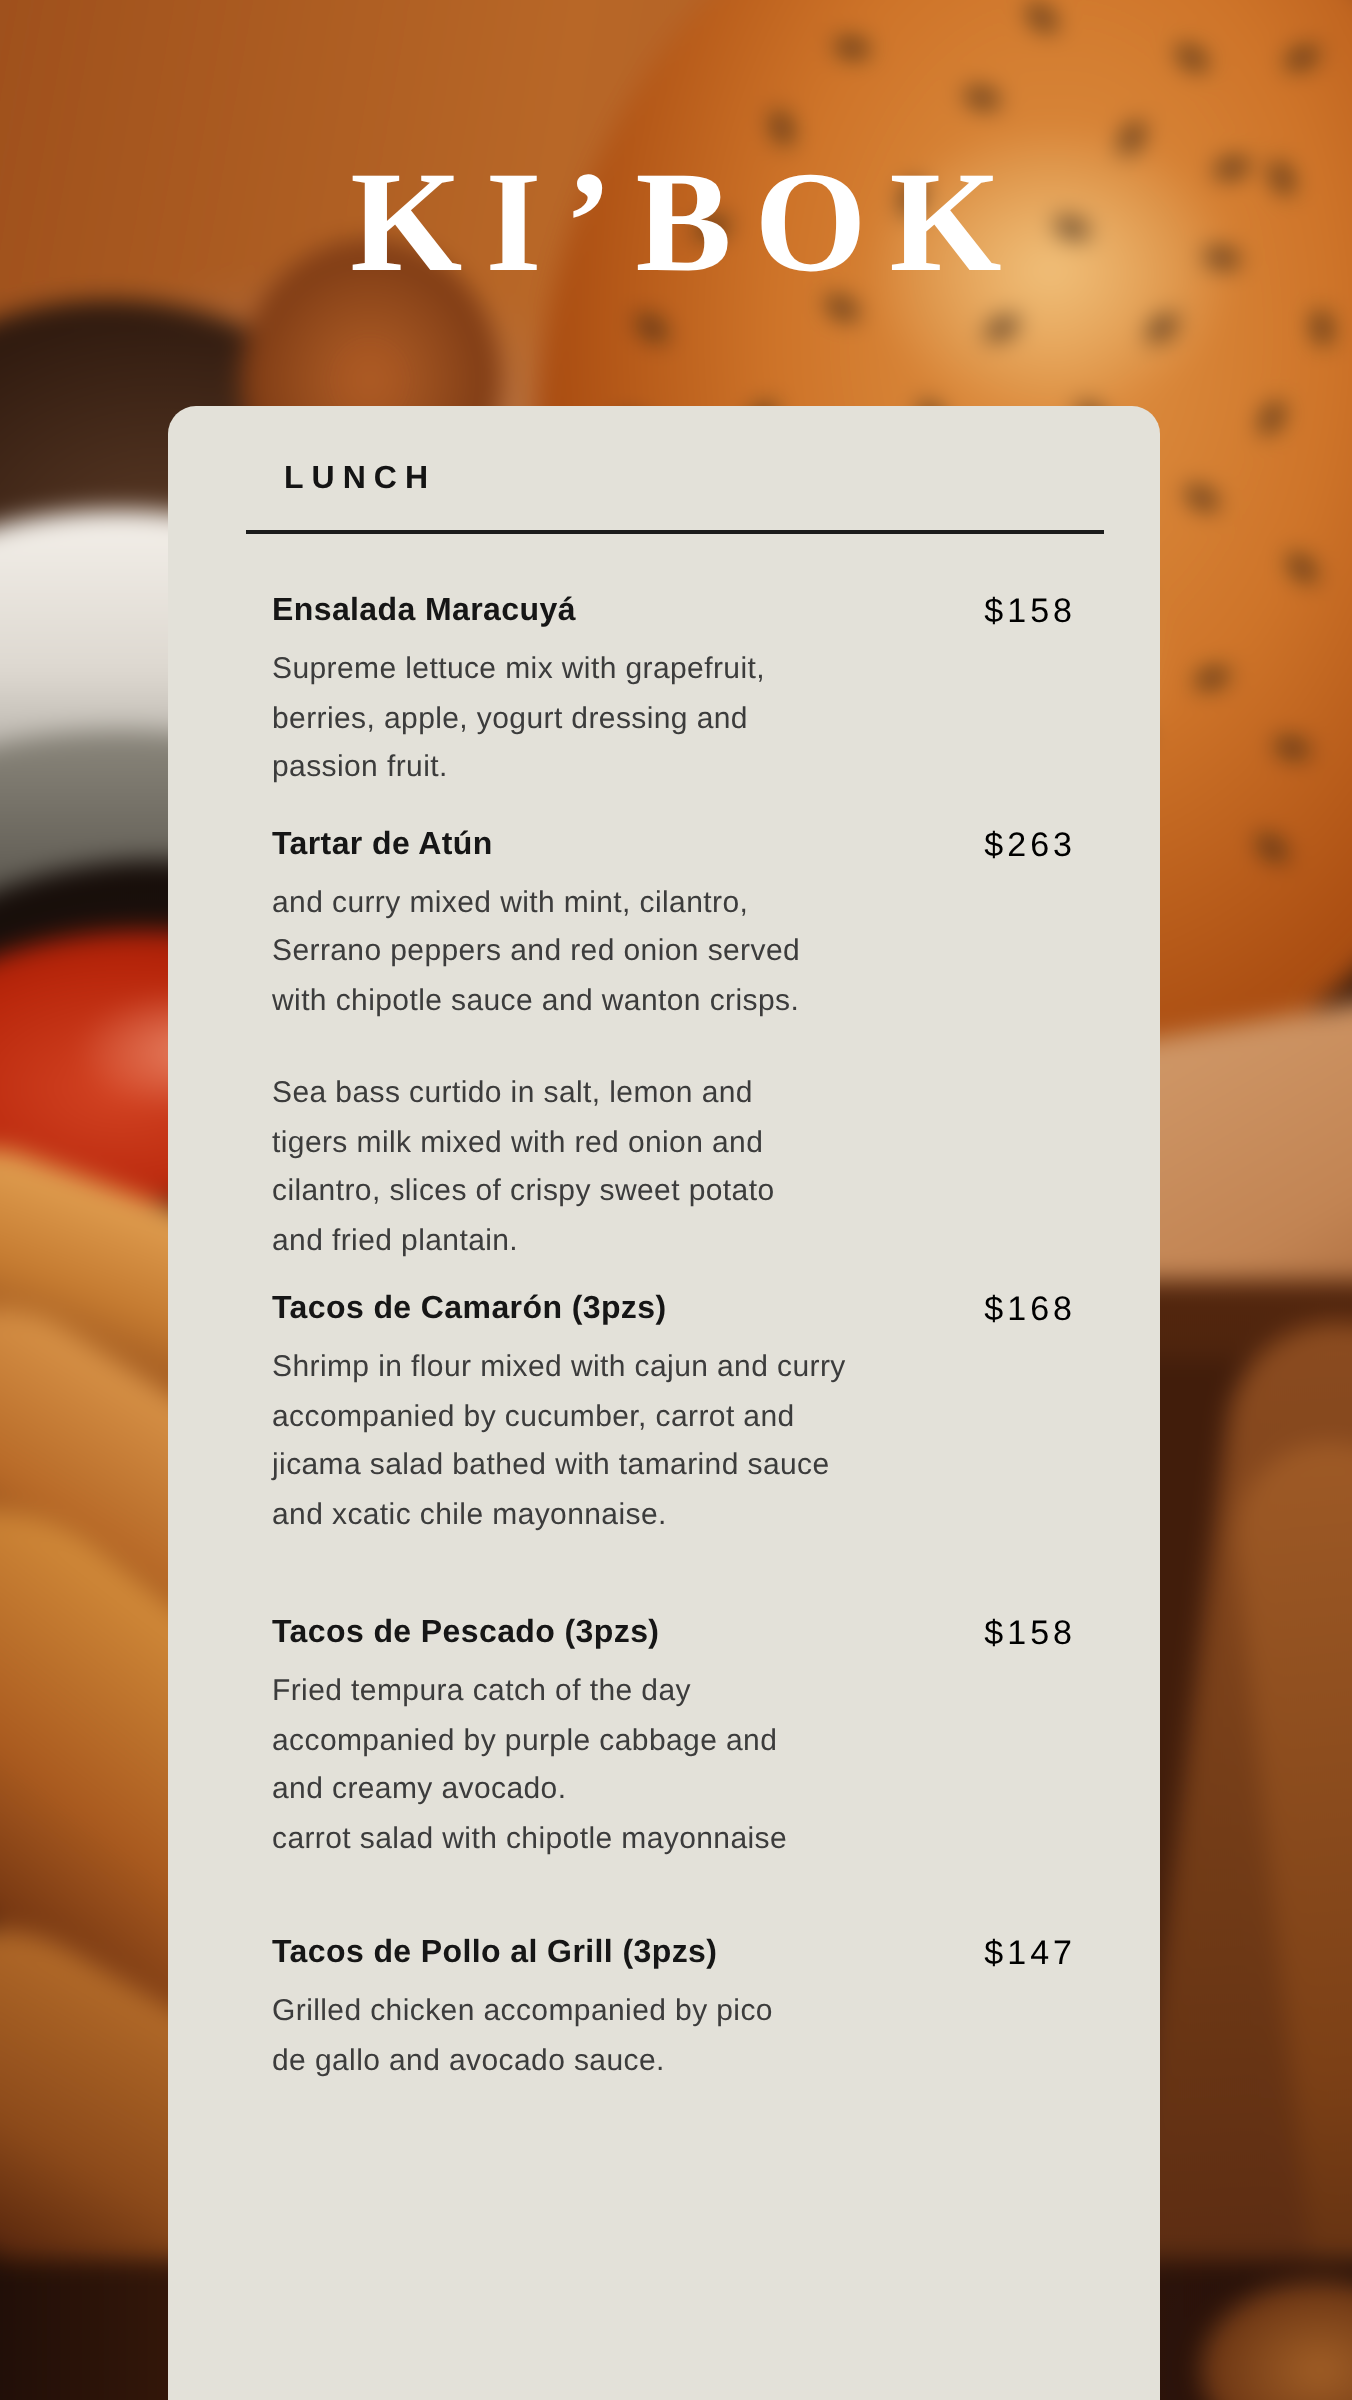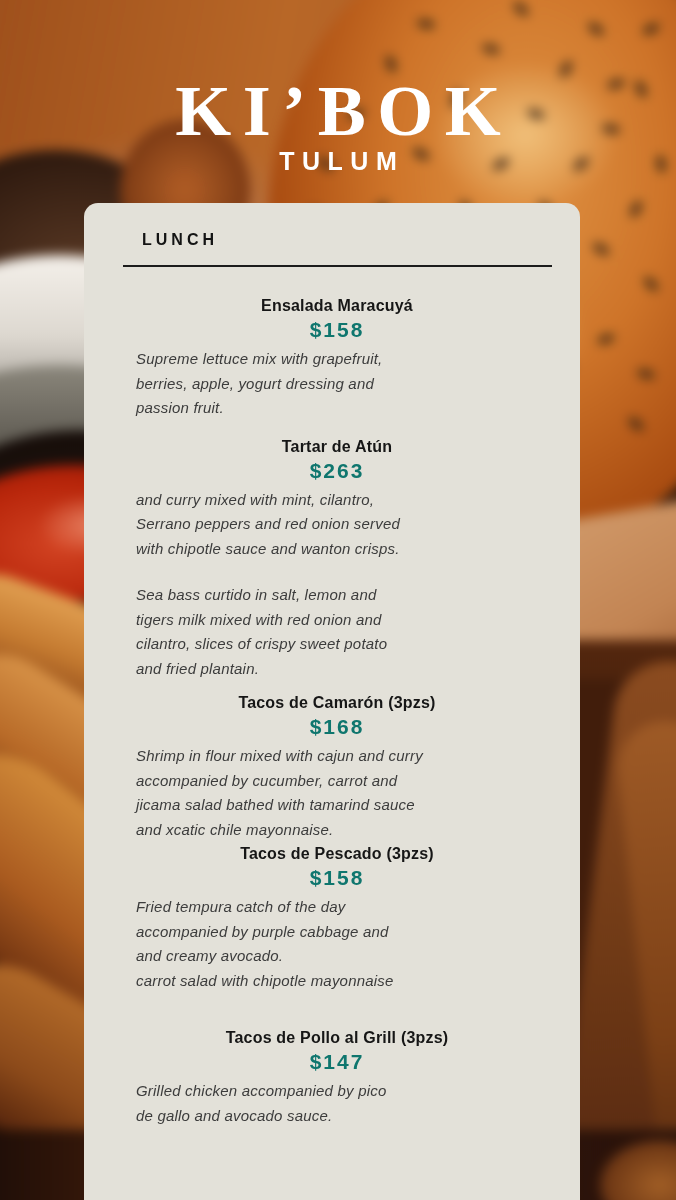--- a/index.html
+++ b/index.html
@@ -90,34 +90,34 @@
   .section-title{
     margin-left:19px; font-size:16px; font-weight:700;
     letter-spacing:4px; color:#141414; line-height:20px;
   }
   .divider{height:2px; background:#1c1c1c; margin-top:15px; border:0;}
   .items{margin-top:27px; padding:0 14px 0 13px;}
   .menu-item{}
   .menu-item:nth-child(1){margin-bottom:14px;}
   .menu-item:nth-child(2){margin-bottom:22px;}
   .menu-item:nth-child(3){margin-bottom:10px;}
-  .menu-item:nth-child(4){}
+  .menu-item:nth-child(4){margin-bottom:35px;}
   .menu-item:nth-child(5){margin-bottom:33px;}
-  .item-head{display:flex; justify-content:space-between; align-items:center;flex-direction:column;}
+  .item-head{display:flex; justify-content:space-between; align-items:flex-start;}
   .item-name{
     font-size:16px; font-weight:700; color:#161616;
     letter-spacing:0.2px; line-height:24px;
   }
   .item-price{
-    font-size:21px; font-weight:700; color:#0f766e;
+    font-size:17px; font-weight:400; color:#000000;
     letter-spacing:2px; line-height:24px;
   }
   .item-desc{margin-top:5px;}
   .desc-line{
-    font-size:15px; line-height:24.5px; color:#3c3c3c; letter-spacing:0.2px;font-style:italic;
+    font-size:15px; line-height:24.5px; color:#3c3c3c; letter-spacing:0.2px;
   }
 </style>
 </head>
 <body>
 
 <div class="page">
 
   <div class="photo">
     <div class="wood"></div>
     <div class="wood-haze"></div>
@@ -184,21 +184,20 @@
     <div class="fry-r1"></div>
     <div class="fry-r2"></div>
     <div class="bottom-strip"></div>
     <div class="bottom-red"></div>
     <div class="bottom-fry"></div>
     <div class="bottom-fry2"></div>
   </div>
 
   <div class="brand">
     <h1 class="brand-name">KI’BOK</h1>
-    <div class="brand-location">TULUM</div>
   </div>
 
   <div class="menu-card">
     <div class="section-title">LUNCH</div>
     <div class="divider"></div>
 
     <div class="items">
 
       <div class="menu-item">
         <div class="item-head">

